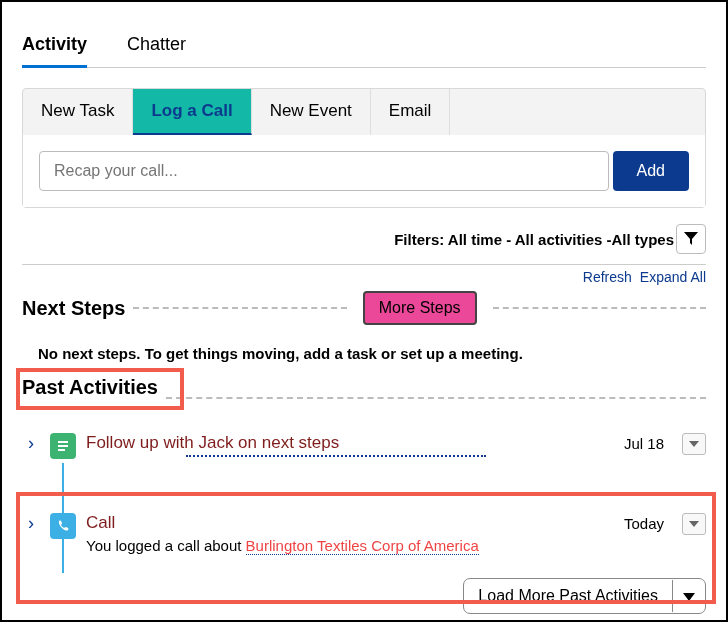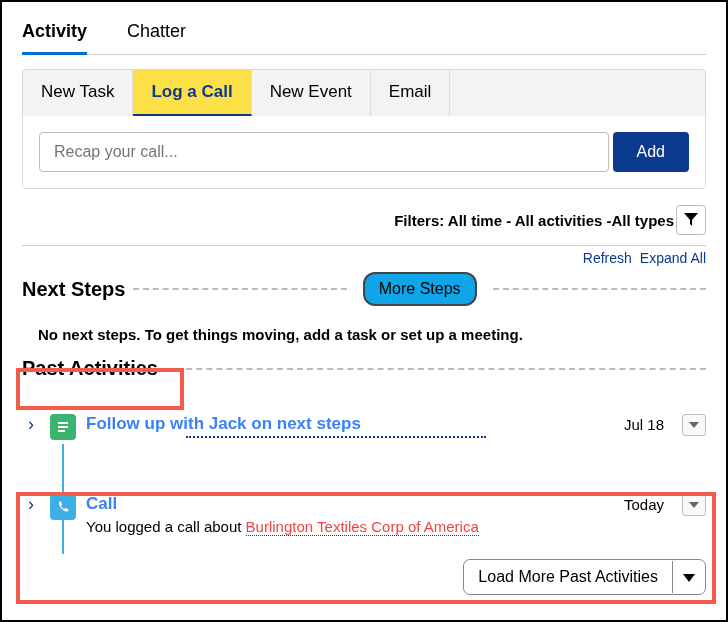--- a/index.html
+++ b/index.html
@@ -1,58 +1,58 @@
 <!DOCTYPE html>
 <html><head>
 <meta charset="utf-8">
 <style>
   * { box-sizing: border-box; margin: 0; padding: 0; }
   body { font-family: Arial, Helvetica, sans-serif; font-size: 14px; color: #000; background: #fff; }
   .page { width: 728px; height: 622px; border: 2px solid #000; padding: 0 20px 20px 20px; position: relative; }
   
-  .top-tabs { display: flex; gap: 40px; border-bottom: 1px solid #ccc; padding-top: 13px; }
+  .top-tabs { display: flex; gap: 40px; border-bottom: 1px solid #ccc; padding-top: 26px; }
   .top-tab { font-size: 18px; padding: 6px 0 10px 0; cursor: pointer; }
   .top-tab.active { font-weight: bold; border-bottom: 3px solid #0070d2; margin-bottom: -1px; }
   
-  .activity-box { border: 1px solid #d8d8d8; border-radius: 4px; margin-top: 14px; background: #f3f3f3; }
+  .activity-box { border: 1px solid #d8d8d8; border-radius: 4px; margin-top: 20px; background: #f3f3f3; }
   .activity-tabs { display: flex; }
   .activity-tab { padding: 12px 18px; font-size: 17px; cursor: pointer; border-right: 1px solid #ddd; }
-  .activity-tab.active { background: #fde047; color: #0b3a8e; font-weight: bold; border-bottom: 2px solid #0b3a8e; }
+  .activity-tab.active { background: #14b8a6; color: #0b3a8e; font-weight: bold; border-bottom: 2px solid #0b3a8e; }
   .activity-body { background: #fff; padding: 16px; display: flex; gap: 4px; }
   .call-input { flex: 1; border: 1px solid #bbb; border-radius: 4px; padding: 10px 14px; font-size: 16px; color: #777; }
   .add-btn { background: #0b3a8e; color: #fff; border: none; border-radius: 4px; padding: 0 24px; font-size: 16px; cursor: pointer; }
   
   .filters-row { display: flex; justify-content: flex-end; align-items: center; gap: 2px; margin-top: 16px; }
   .filters-text { font-weight: bold; font-size: 15px; }
   .filter-btn { border: 1px solid #bbb; border-radius: 4px; width: 30px; height: 30px; display: flex; align-items: center; justify-content: center; cursor: pointer; background: #fff; }
   
   .links-row { display: flex; justify-content: flex-end; gap: 8px; margin-top: 10px; border-top: 1px solid #ccc; padding-top: 4px; }
   .link { color: #0b3a8e; font-size: 14px; cursor: pointer; }
   
   .section-row { display: flex; align-items: center; margin-top: 6px; position: relative; }
   .section-title { font-size: 20px; font-weight: bold; white-space: nowrap; padding-right: 8px; }
   .dashed { flex: 1; border-top: 2px dashed #bbb; height: 0; }
-  .more-steps { border: 2px solid #444; border-radius: 12px; padding: 6px 14px; background: #0ea5e9; font-size: 16px; cursor: pointer; margin: 0 16px; }
+  .more-steps { border: 2px solid #444; border-radius: 4px; padding: 6px 14px; background: #ec4899; font-size: 16px; cursor: pointer; margin: 0 16px; }
   
   .empty-msg { font-weight: bold; font-size: 15px; margin-top: 20px; margin-bottom: 14px; margin-left: 16px; }
   
   .highlight-red { border: 4px solid #f25c4d; position: absolute; pointer-events: none; }
   
   .past-header-highlight { left: 14px; top: 366px; width: 168px; height: 42px; }
   .past-body-highlight { left: 14px; top: 490px; width: 700px; height: 112px; }
   
   .timeline { margin-top: 30px; position: relative; }
   .timeline-item { display: flex; align-items: flex-start; gap: 10px; position: relative; padding: 4px 0; }
   .chevron { color: #0b3a8e; font-size: 18px; cursor: pointer; width: 18px; text-align: center; }
   .icon-box { width: 26px; height: 26px; border-radius: 4px; display: flex; align-items: center; justify-content: center; flex-shrink: 0; }
   .icon-task { background: #3cb371; }
   .icon-call { background: #3cb0e5; }
   .icon-svg { fill: #fff; }
   .item-content { flex: 1; }
-  .item-title { color: #3b82f6; font-weight: bold; font-size: 17px; cursor: pointer; }
+  .item-title { color: #7f1d1d; font-weight: normal; font-size: 17px; cursor: pointer; }
   .item-sub { font-size: 15px; margin-top: 4px; }
   .item-sublink { color: #ef4444; border-bottom: 1px dotted #0b3a8e; cursor: pointer; }
   .item-date { font-size: 15px; padding-top: 2px; }
   .dropdown-btn { border: 1px solid #bbb; border-radius: 3px; width: 24px; height: 22px; display: flex; align-items: center; justify-content: center; cursor: pointer; background: #f8f8f8; margin-left: 8px; }
   .dotted-under { border-bottom: 2px dotted #0b3a8e; margin: 2px 0 0 100px; width: 300px; }
   
   .vline { position: absolute; left: 40px; top: 34px; width: 2px; height: 110px; background: #3cb0e5; }
   
   .load-more-row { display: flex; justify-content: flex-end; margin-top: 20px; }
   .load-more { display: flex; align-items: center; border: 1px solid #888; border-radius: 7px; overflow: hidden; background: #fff; }
@@ -98,21 +98,21 @@
 
   <div class="section-row">
     <span class="section-title">Next Steps</span>
     <div class="dashed"></div>
     <button class="more-steps">More Steps</button>
     <div class="dashed"></div>
   </div>
 
   <div class="empty-msg">No next steps. To get things moving, add a task or set up a meeting.</div>
 
-  <div class="section-row" style="margin-top:10px;">
+  <div class="section-row" style="margin-top:10px;align-items:flex-end;">
     <span class="section-title">Past Activities</span>
     <div class="dashed"></div>
   </div>
 
   <div class="highlight-red past-header-highlight"></div>
 
   <div class="timeline">
     <div class="vline"></div>
 
     <div class="timeline-item">

